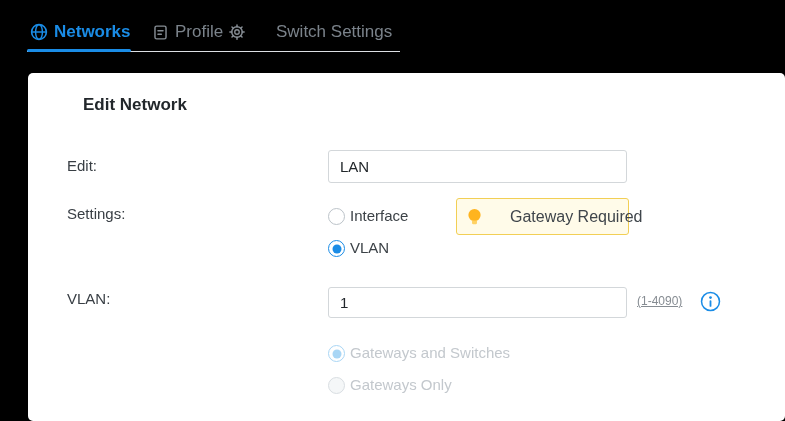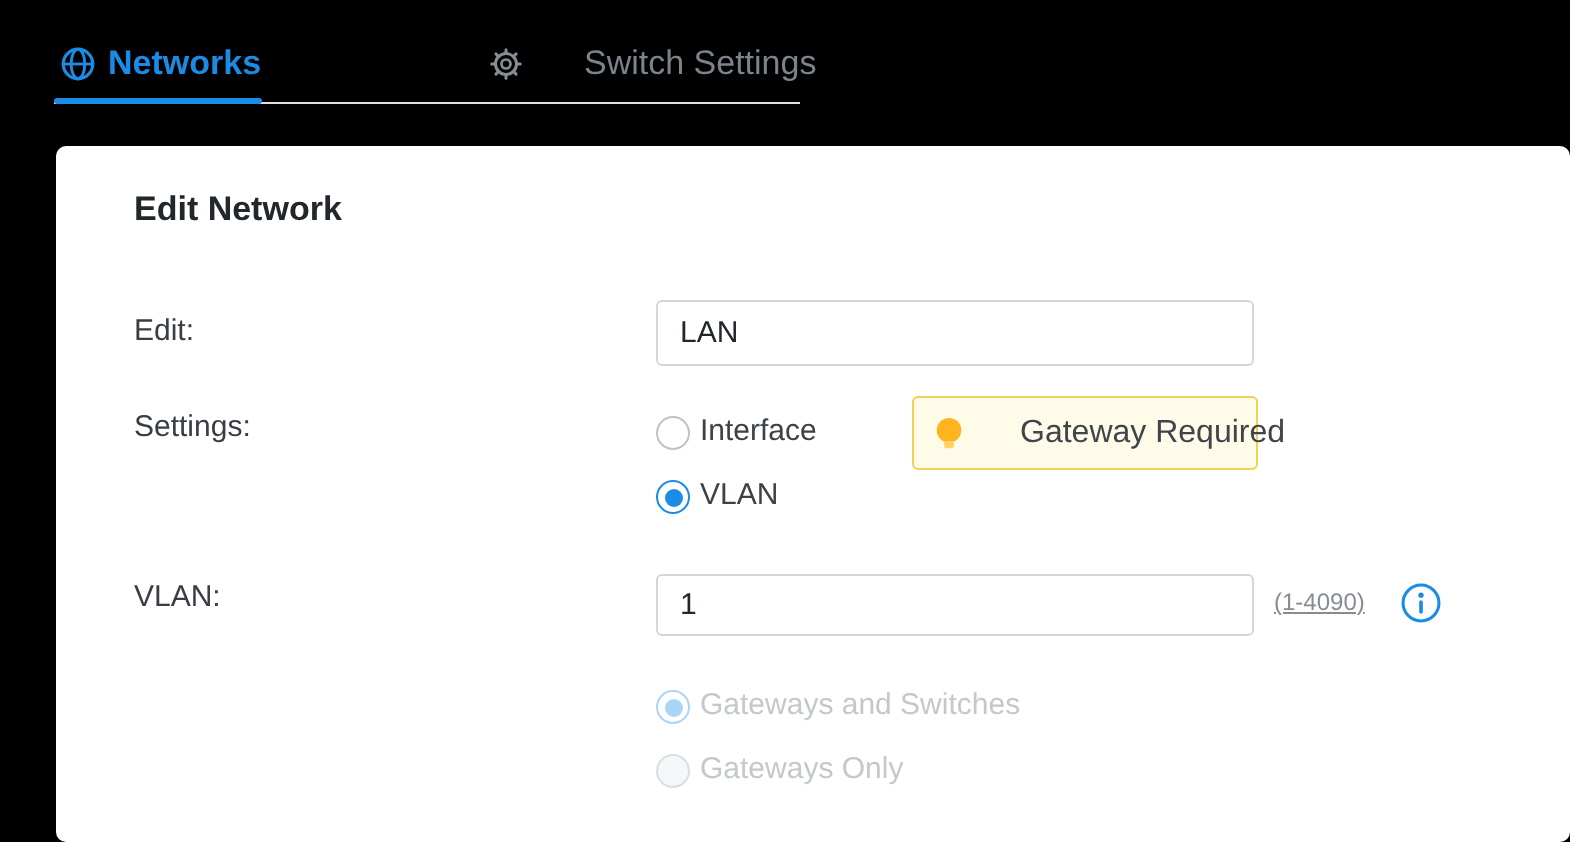--- a/index.html
+++ b/index.html
@@ -12,36 +12,36 @@
   }
   
   .tab {
     position:absolute; top:20px; height:24px;
     display:flex; align-items:center; gap:6px;
     font-size:17px; color:#7b838b; cursor:pointer; white-space:nowrap;
   }
   .tab.active { color:#1a8ce6; font-weight:bold; }
   .tab-networks { left:30px; }
   .tab-profile  { left:152px; }
-  .tab-switch   { left:244px;gap:30px; }
+  .tab-switch   { left:228px;gap:30px; }
   .tabbar-line {
     position:absolute; left:27px; top:51px; width:373px; height:1px;
     background:#dcdfe3;
   }
   .tabbar-active-line {
     position:absolute; left:27px; top:49px; width:104px; height:3px;
     background:#1a8ce6; border-radius:2px;
   }
   
   .card {
     position:absolute; left:28px; top:73px; width:757px; height:348px;
     background:#ffffff; border-radius:5px;
   }
   .card-title {
-    position:absolute; left:39px; top:22px;
+    position:absolute; left:55px; top:22px;
     font-size:17px; font-weight:bold; color:#22272b;
   }
   .f-label {
     position:absolute; left:39px; height:18px; line-height:18px;
     font-size:15px; color:#383e44;
   }
   .lbl-name        { top:84px; }
   .lbl-purpose     { top:132px; }
   .lbl-vlan        { top:217px; }
   .lbl-application { top:269px; }
@@ -114,20 +114,30 @@
     <span>
       <svg class="icon" width="18" height="18" viewBox="0 0 20 20">
         <circle cx="10" cy="10" r="8.2" fill="none" stroke="#1a8ce6" stroke-width="1.8"></circle>
         <ellipse cx="10" cy="10" rx="3.8" ry="8.2" fill="none" stroke="#1a8ce6" stroke-width="1.6"></ellipse>
         <line x1="1.8" y1="10" x2="18.2" y2="10" stroke="#1a8ce6" stroke-width="1.6"></line>
       </svg>
     </span>
     <span>Networks</span>
   </div>
 
+  <div class="tab tab-profile">
+    <span>
+      <svg class="icon" width="17" height="17" viewBox="0 0 20 20">
+        <rect x="3.5" y="2.5" width="13" height="15" rx="2" fill="none" stroke="#868d94" stroke-width="1.7"></rect>
+        <line x1="7" y1="8" x2="13" y2="8" stroke="#868d94" stroke-width="1.7" stroke-linecap="round"></line>
+        <line x1="7" y1="12" x2="11" y2="12" stroke="#868d94" stroke-width="1.7" stroke-linecap="round"></line>
+      </svg>
+    </span>
+    <span>Profile</span>
+  </div>
 
   <div class="tab tab-switch">
     <span>
       <svg class="icon" width="18" height="18" viewBox="0 0 24 24">
         <g fill="none" stroke="#868d94" stroke-width="2" stroke-linecap="round">
           <circle cx="12" cy="12" r="7"></circle>
           <circle cx="12" cy="12" r="3" stroke-width="1.8"></circle>
           <line x1="19" y1="12" x2="21.5" y2="12"></line>
           <line x1="16.95" y1="16.95" x2="18.72" y2="18.72"></line>
           <line x1="12" y1="19" x2="12" y2="21.5"></line>

